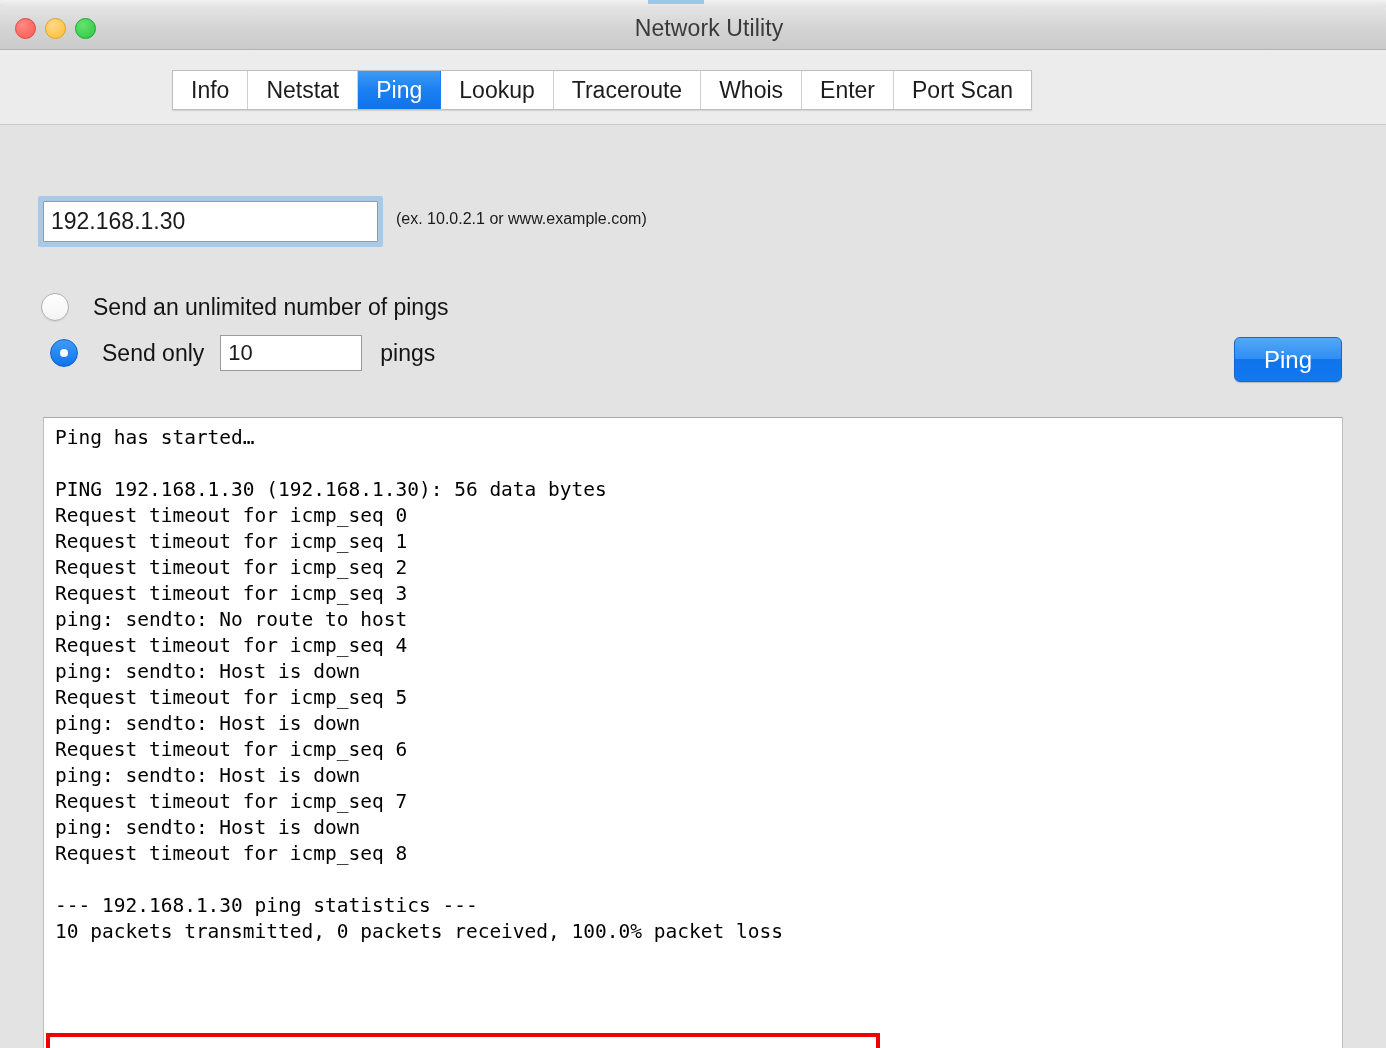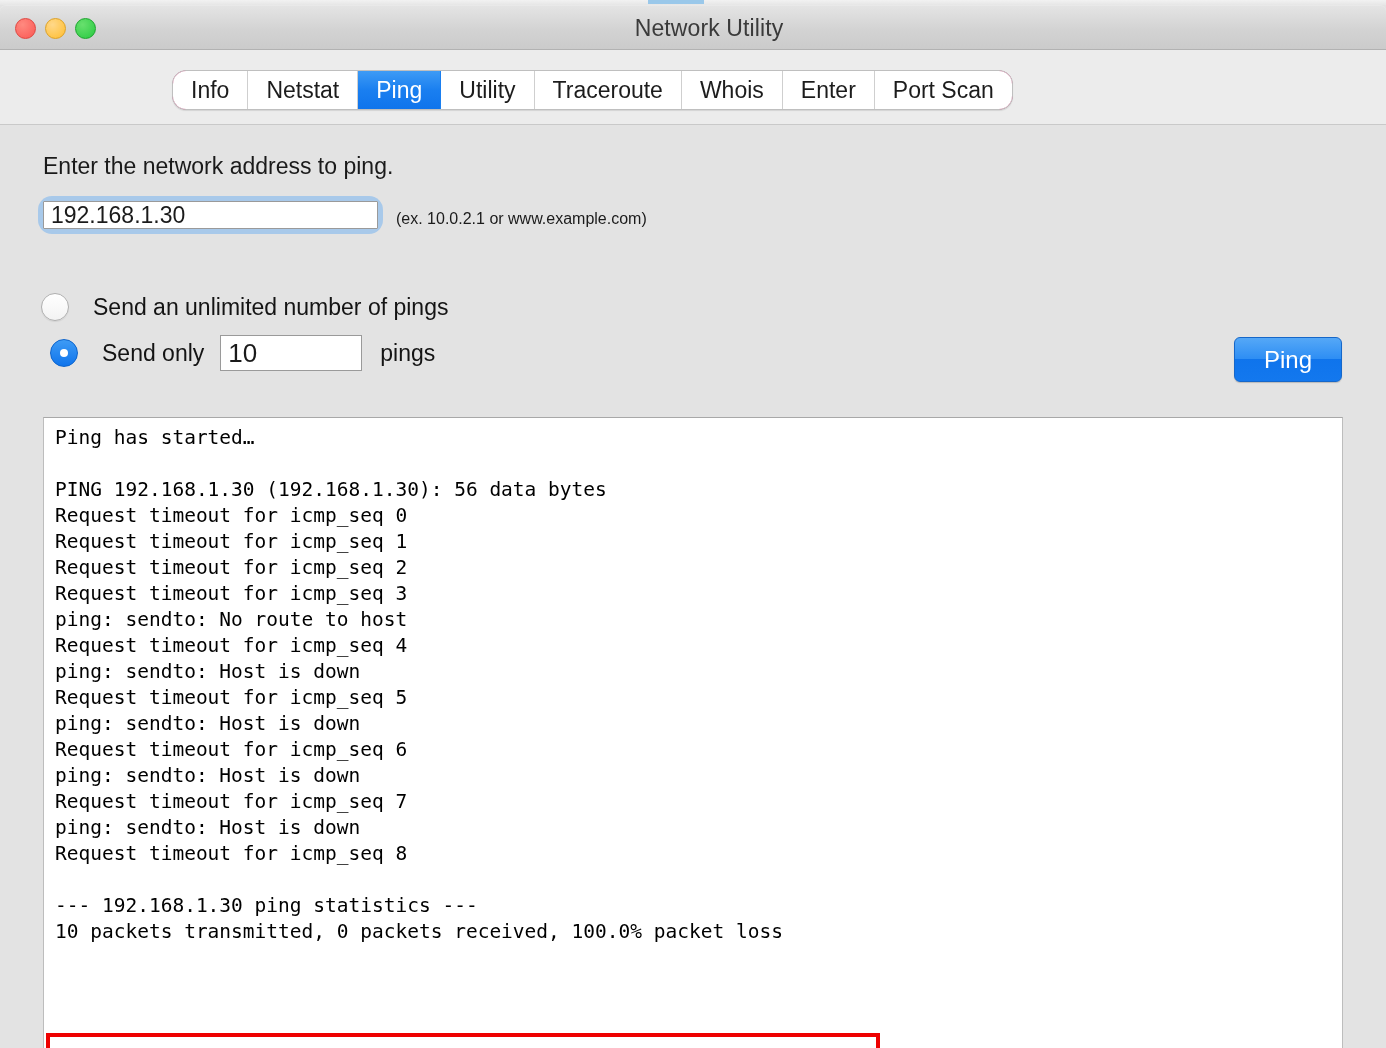--- a/index.html
+++ b/index.html
@@ -77,21 +77,21 @@
     background: #ececec;
     border-bottom: 1px solid #c9c9c9;
   }
   #tabbar {
     position: absolute;
     left: 172px; top: 20px;
     height: 40px;
     display: flex;
     background: #be185d;
     border: 1px solid #bfbfbf;
-    border-radius: 14px;
+    border-radius: 0;
     overflow: hidden;
     box-shadow: 0 1px 1px rgba(0,0,0,0.10);
   }
   .tab {
     display: flex;
     align-items: center;
     justify-content: center;
     padding: 0 18px;
     height: 100%;
     font-size: 23px;
@@ -120,23 +120,23 @@
     position: absolute;
     left: 43px; top: 28px;
     font-size: 23px;
     color: #1a1a1a;
   }
 
   
   #addr-wrap {
     position: absolute;
     left: 38px; top: 71px;
-    width: 345px; height: 38px;
+    width: 345px; height: 51px;
     background: #a8c9ea;
-    border-radius: 14px;
+    border-radius: 2px;
     padding: 5px;
   }
   #addr-input {
     width: 100%; height: 100%;
     border: 1px solid #9a9a9a;
     background: #ffffff;
     font-family: "Liberation Sans", sans-serif;
     font-size: 23px;
     color: #1a1a1a;
     padding: 0 7px;
@@ -189,21 +189,21 @@
     color: #141414;
     white-space: nowrap;
   }
 
   #count-input {
     margin-left: 16px;
     width: 142px; height: 36px;
     border: 1px solid #9a9a9a;
     background: #ffffff;
     font-family: "Liberation Sans", sans-serif;
-    font-size: 26px;
+    font-size: 22px;
     color: #1a1a1a;
     padding: 0 7px;
     outline: none;
   }
   #pings-suffix {
     margin-left: 18px;
     font-size: 23px;
     color: #141414;
   }
 
@@ -267,31 +267,30 @@
       <span class="tl tl-max"></span>
     </div>
     <div id="title-text">Network Utility</div>
   </div>
 
   <div id="toolbar">
     <div id="tabbar">
       <div class="tab">Info</div>
       <div class="tab">Netstat</div>
       <div class="tab active">Ping</div>
-      <div class="tab">Utility</div>
+      <div class="tab">Lookup</div>
       <div class="tab">Traceroute</div>
       <div class="tab">Whois</div>
       <div class="tab">Enter</div>
       <div class="tab">Port Scan</div>
     </div>
   </div>
 
   <div id="body-area">
 
-    <div id="prompt-label">Enter the network address to ping.</div>
 
     <div id="addr-wrap">
       <input id="addr-input" type="text" value="192.168.1.30" style="">
     </div>
     <div id="addr-hint">(ex. 10.0.2.1 or www.example.com)</div>
 
     <div class="radio-row" id="radio-unlimited-row">
       <span class="radio off"></span>
       <span class="radio-label">Send an unlimited number of pings</span>
     </div>

